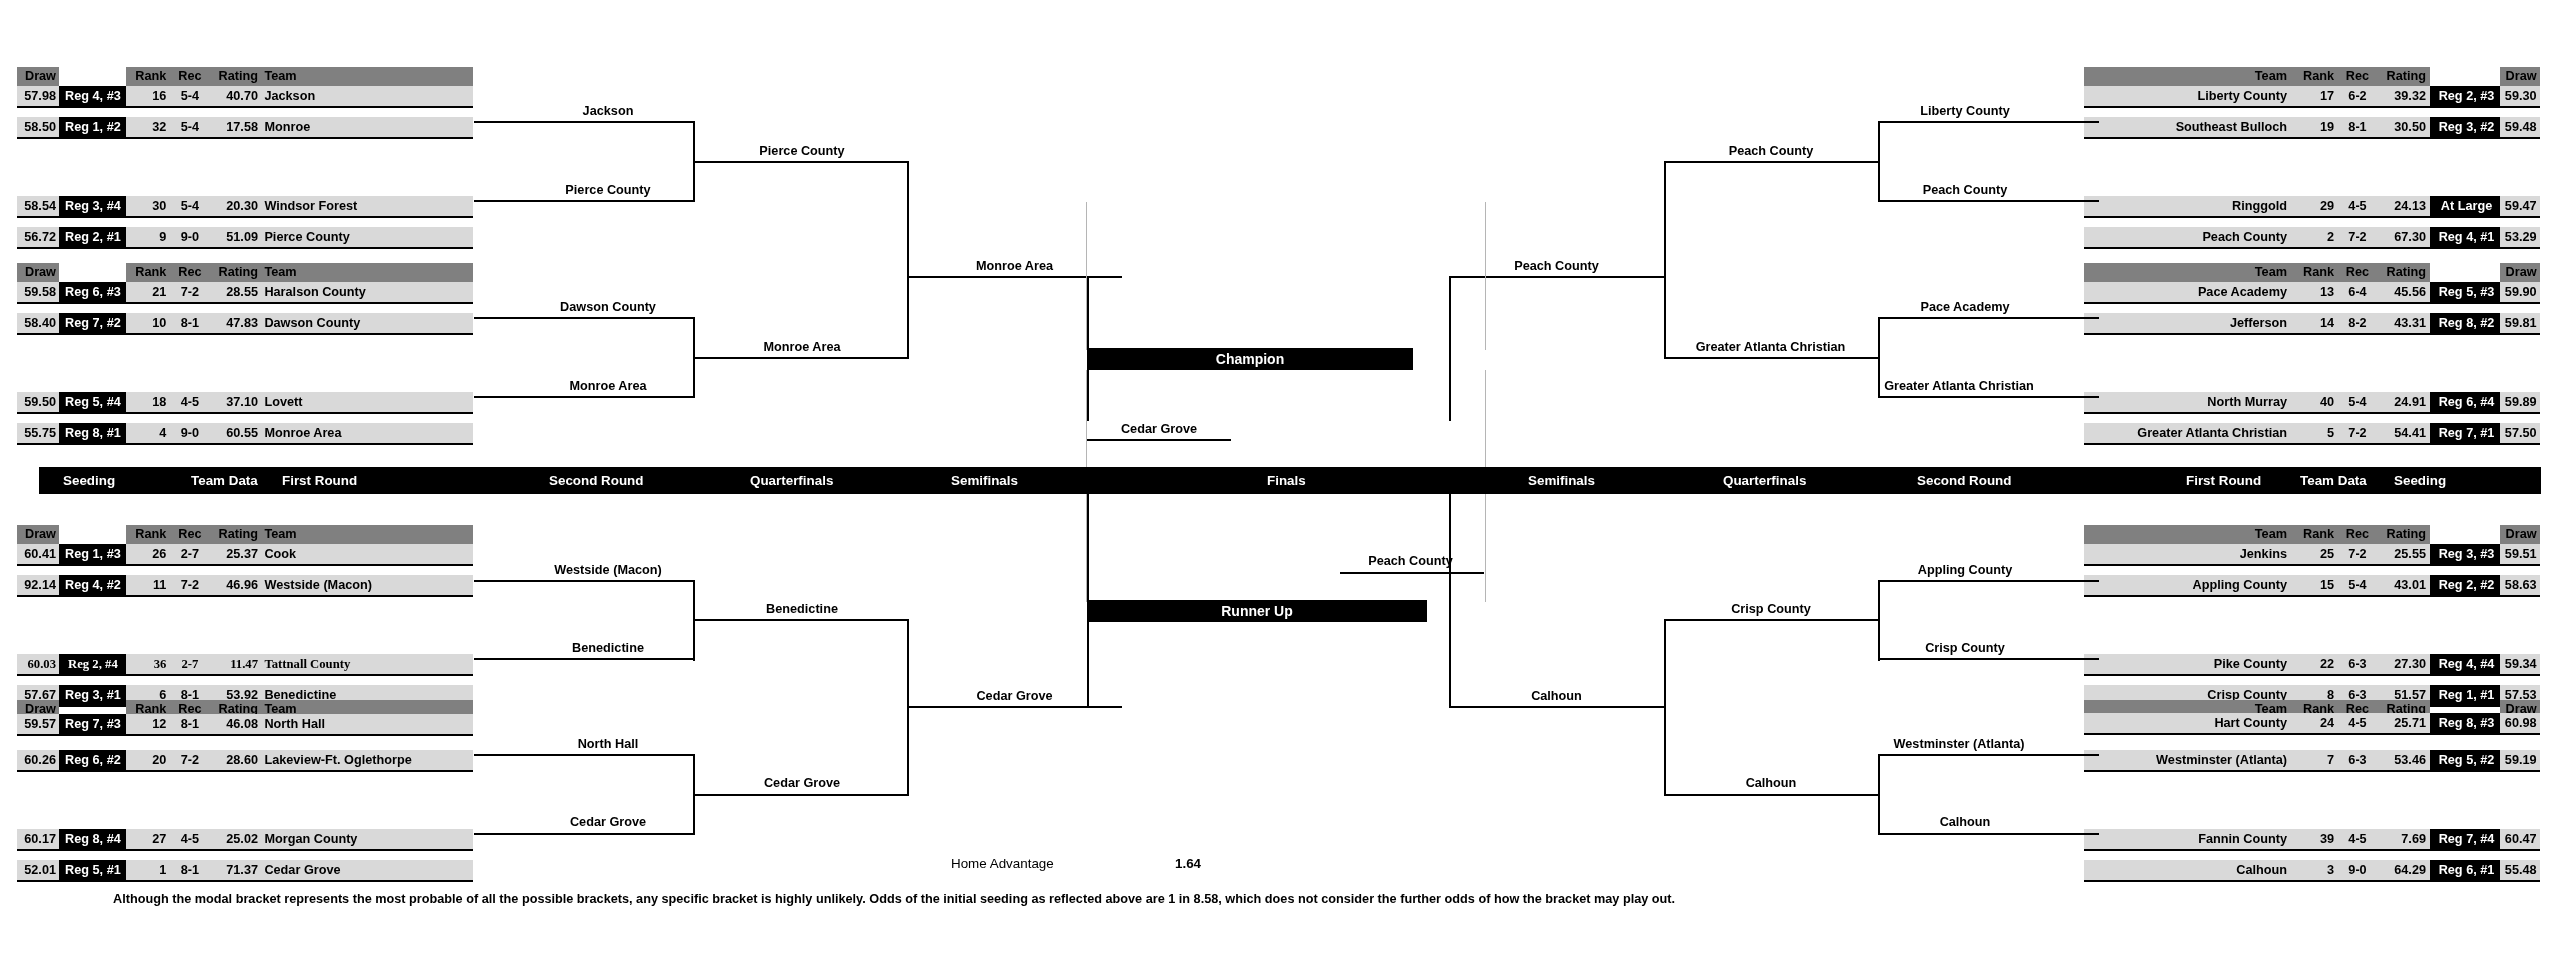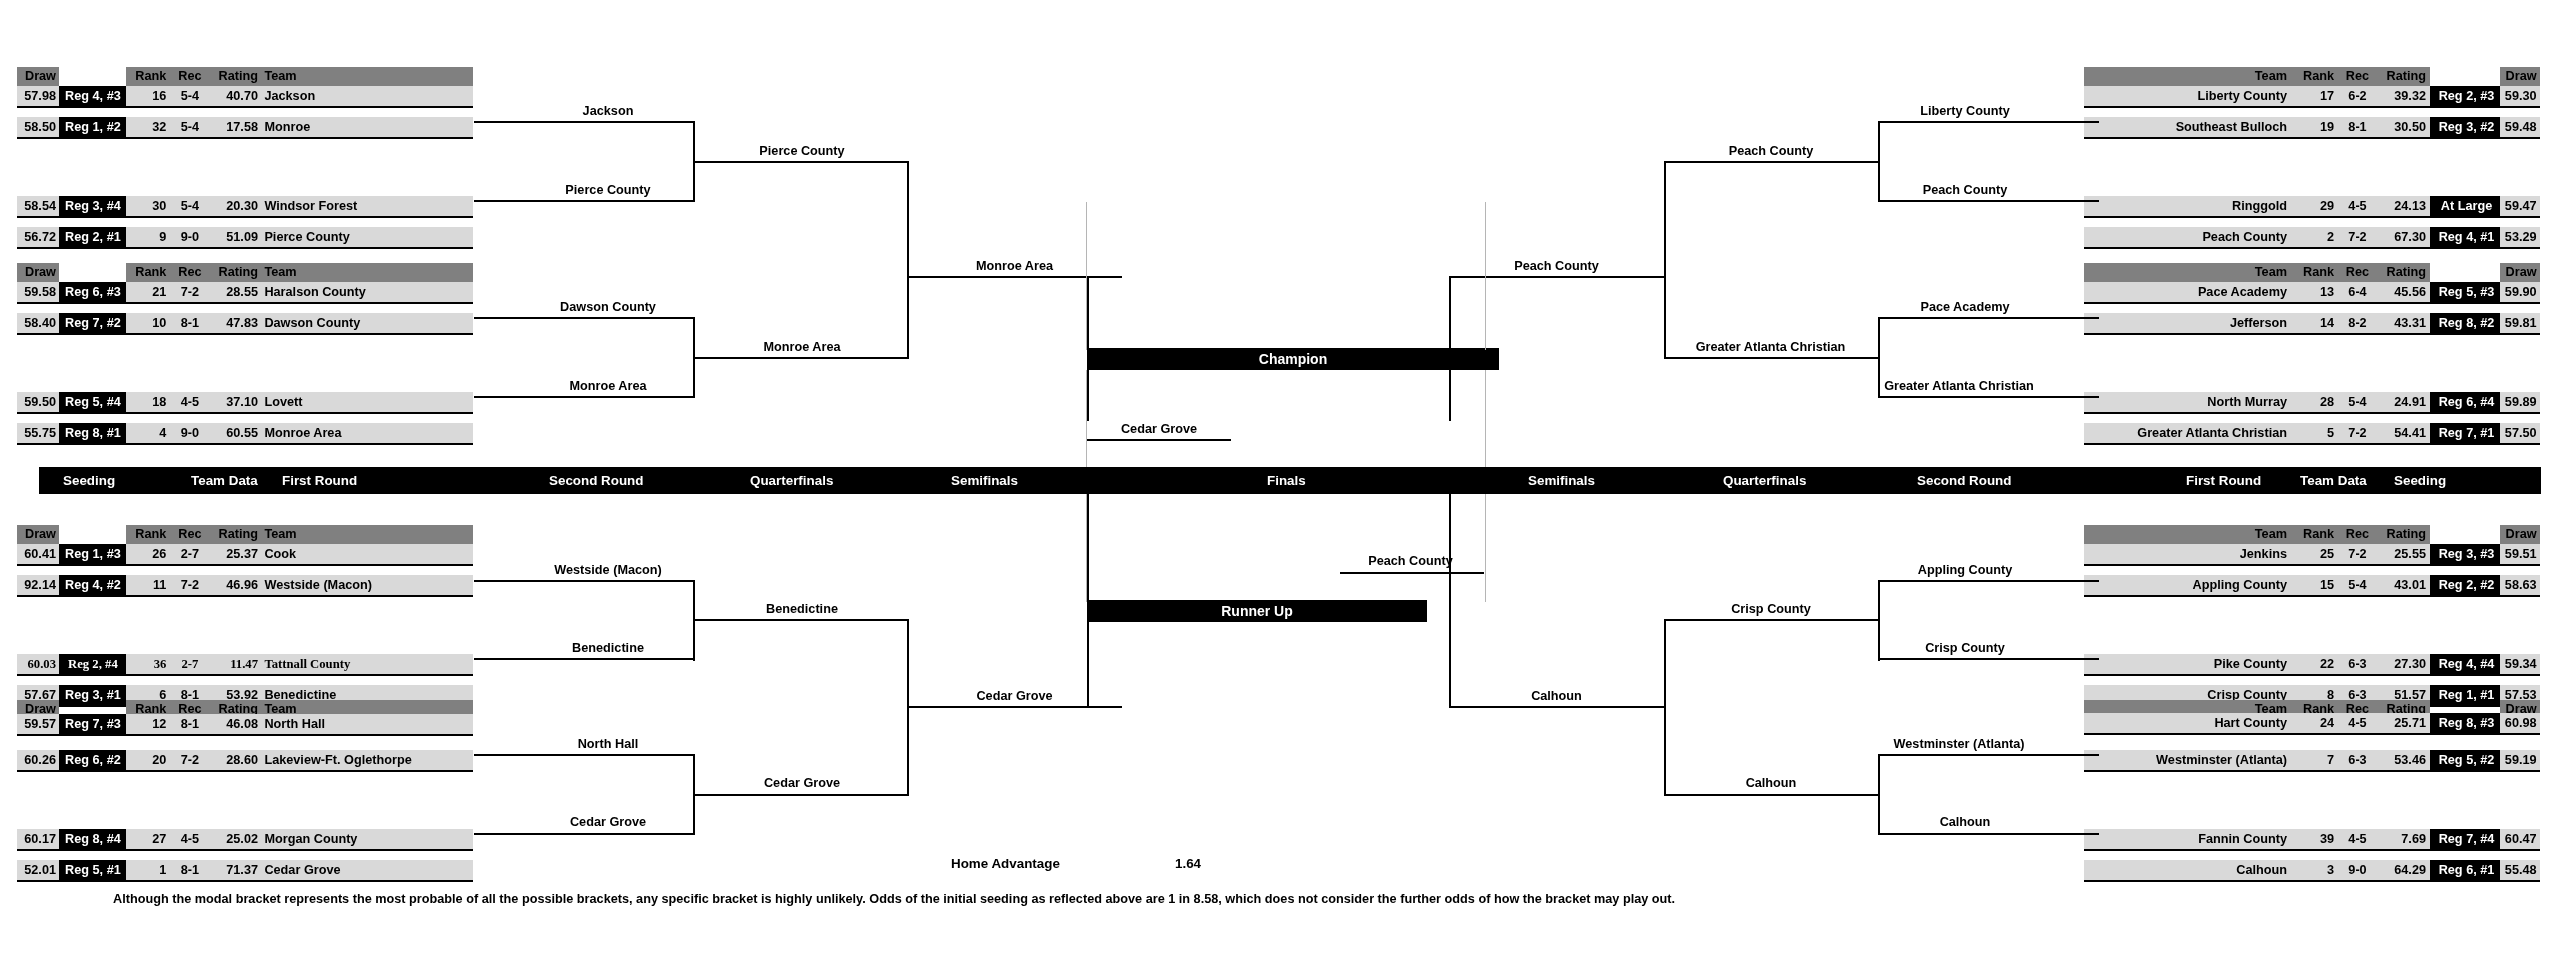--- a/index.html
+++ b/index.html
@@ -99,37 +99,37 @@
     display: flex; align-items: center; justify-content: center;
     font-size: 31px; font-weight: bold; color: #3a3a3a;
     letter-spacing: 0.7px;
   }
   .blackbar {
     position: absolute;
     background: #000000; color: #ffffff;
     display: flex; align-items: center; justify-content: center;
     font-size: 14px; font-weight: bold;
   }
-  #champion-bar { left: 1087px; top: 348px; width: 412px; height: 21.5px; }
+  #champion-bar { left: 1087px; top: 348px; width: 326px; height: 21.5px; }
   #runnerup-bar { left: 1087px; top: 600px; width: 340px; height: 21.5px; }
 
   #round-bar {
     position: absolute;
     left: 39px; top: 467px; width: 2502px; height: 27px;
     background: #000000;
   }
   #round-bar .rl {
     position: absolute; top: 0; height: 100%;
     display: flex; align-items: center;
     color: #ffffff; font-size: 13.4px; font-weight: bold;
     white-space: nowrap;
   }
 
   
-  #ha-label { position: absolute; left: 927px; top: 856px; font-size: 13.4px; font-weight: bold; color:#000;padding-left:24px; }
+  #ha-label { position: absolute; left: 927px; top: 856px; font-size: 13.4px; font-weight: normal; color:#000;padding-left:24px; }
   #ha-value { position: absolute; left: 1175px; top: 856px; font-size: 13.4px; font-weight: bold; color:#000; }
 
   #footnote {
     position: absolute; left: 78px; top: 892px;
     font-size: 12.7px; font-weight: bold; color: #000;
     white-space: nowrap;
     margin-left: 35px;
   }
 </style>
 </head>
@@ -448,21 +448,21 @@
       <div class="cell c-rec">8-2</div>
       <div class="cell c-rating">43.31</div>
       <div class="cell c-seed bg-black">Reg 8, #2</div>
       <div class="cell c-draw">59.81</div>
     </div>
     <div class="team-row" style="position:absolute; top:129px;">
       <div class="rowbase"></div>
         <div class="seedblk"></div>
         <div class="underline"></div>
       <div class="cell c-team">North Murray</div>
-      <div class="cell c-rank">28</div>
+      <div class="cell c-rank">40</div>
       <div class="cell c-rec">5-4</div>
       <div class="cell c-rating">24.91</div>
       <div class="cell c-seed bg-black">Reg 6, #4</div>
       <div class="cell c-draw">59.89</div>
     </div>
     <div class="team-row" style="position:absolute; top:160px;">
       <div class="rowbase"></div>
         <div class="seedblk"></div>
         <div class="underline"></div>
       <div class="cell c-team">Greater Atlanta Christian</div>

